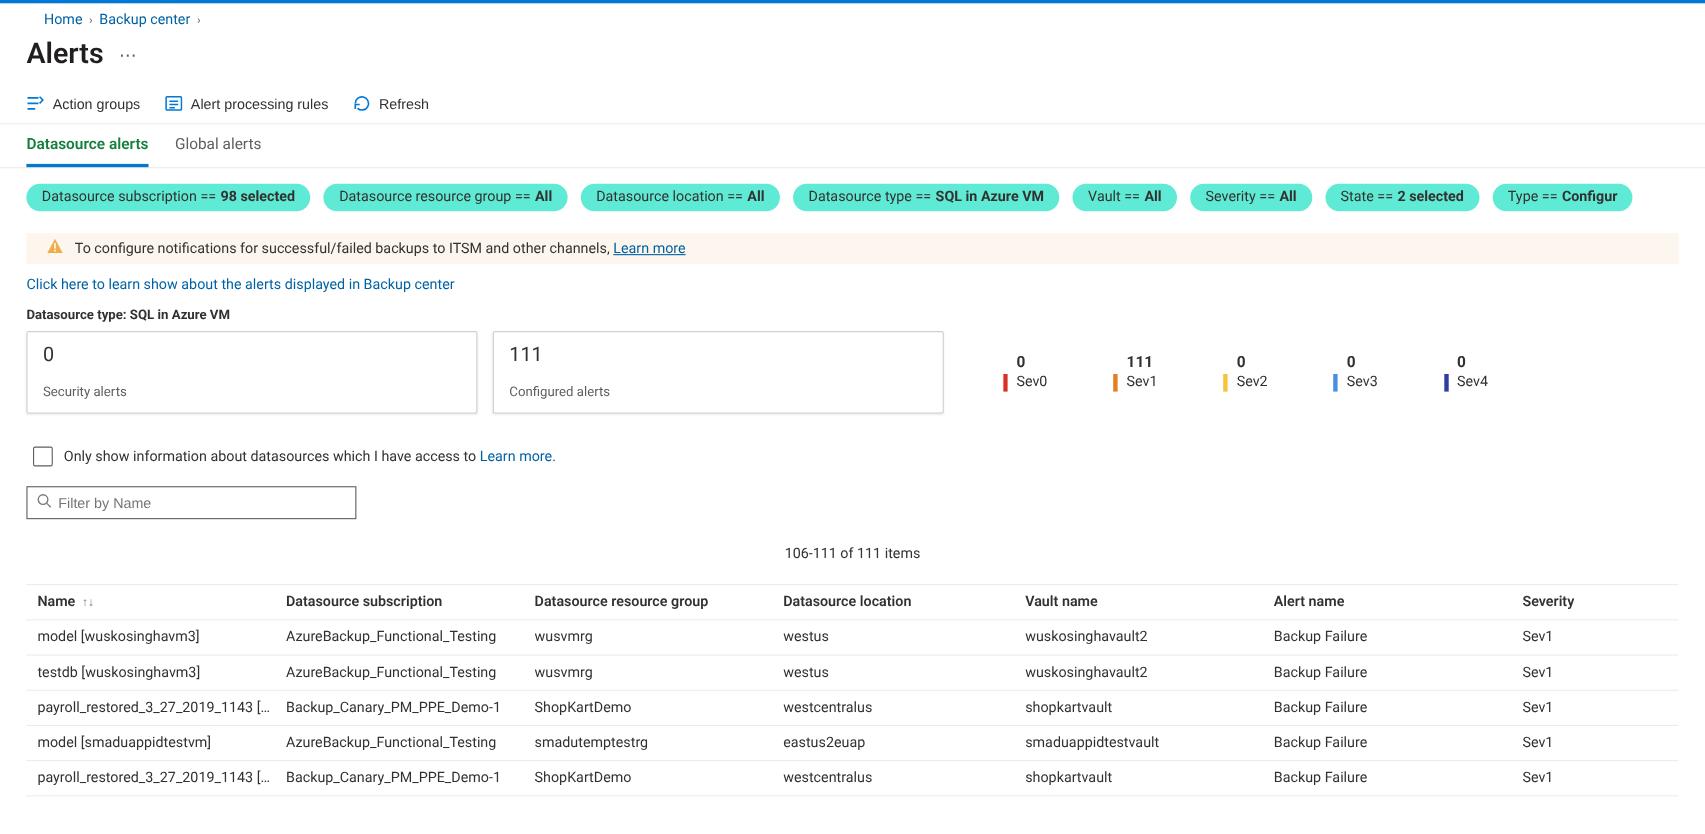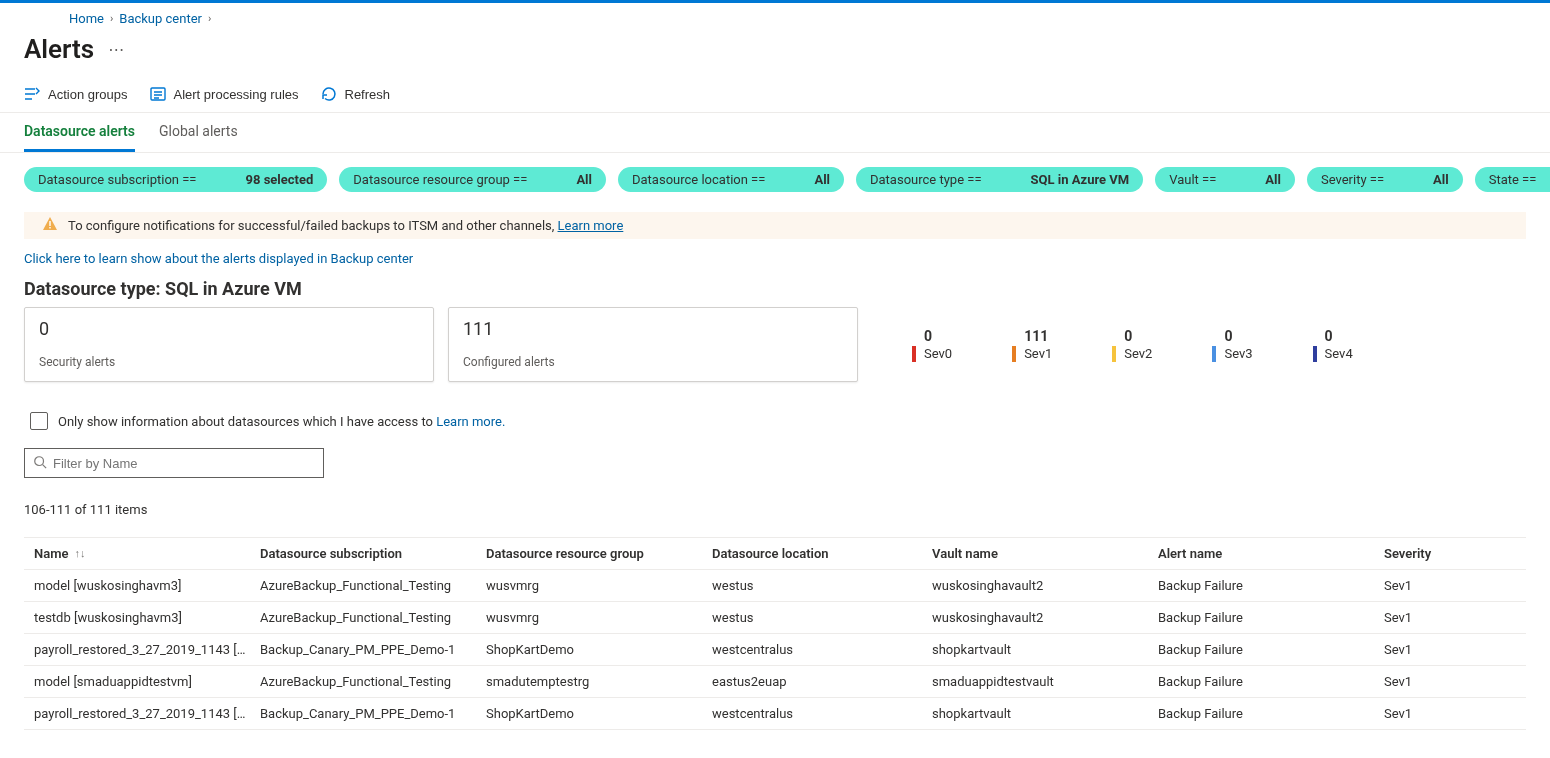--- a/index.html
+++ b/index.html
@@ -8,21 +8,21 @@
     font-size: 13px;
     color: #323130;
     background: #fff;
     border-top: 3px solid #0078d4;
   }
   a { color: #0062a3; text-decoration: none; cursor: pointer; }
 
   .page { padding: 0 0 0 0; }
 
   
-  .breadcrumb { display: flex; align-items: center; gap: 6px; padding: 8px 40px 4px; font-size: 13px; margin-left: 29px; }
+  .breadcrumb { display: flex; align-items: center; gap: 6px; padding: 8px 40px 4px; font-size: 13px; }
   .breadcrumb .chev { color: #605e5c; font-size: 11px; }
 
   
   .title-row { display: flex; align-items: center; gap: 14px; padding: 4px 24px 18px; }
   .title-row h1 { font-size: 26px; font-weight: 600; color: #201f1e; }
   .title-row .ellipsis { color: #605e5c; font-size: 16px; letter-spacing: 1px; }
 
   
   .toolbar { display: flex; align-items: center; gap: 22px; padding: 4px 24px 10px; }
   .tb-btn { display: flex; align-items: center; gap: 8px; color: #323130; cursor: pointer; background:none; border:none; font-size:13px; }
@@ -30,32 +30,32 @@
   .divider { border-bottom: 1px solid #edebe9; margin: 0 0 0 0; }
 
   
   .tabs { display: flex; gap: 24px; padding: 10px 24px 0; border-bottom: 1px solid #edebe9; }
   .tab { padding: 0 0 10px 0; cursor: pointer; color: #605e5c; border-bottom: 3px solid transparent; font-size:14px; }
   .tab.active { color: #15803d; font-weight: 600; border-bottom-color: #0078d4; }
 
   
   .pills { display: flex; gap: 12px; padding: 14px 24px 14px; overflow: hidden; white-space: nowrap; }
   .pill { background: #5eead4; border-radius: 14px; padding: 5px 14px; font-size: 13px; color: #323130; cursor: pointer; display:inline-flex; align-items:center; gap:4px;}
-  .pill .val { font-weight: 700; margin-left: 45px; }
+  .pill .val { font-weight: 700; }
 
   
   .banner { margin: 6px 24px 12px; background: #fdf6ee; padding: 4px 18px; display:flex; align-items:center; gap:10px; }
   .banner .warn { color: #d58e00; }
   .banner-text { font-size:13px; }
 
   
   .info-link { padding: 0 24px 12px; }
 
   
-  .sec-label { padding: 0 24px 8px; font-weight: 700; font-size:18px; }
+  .sec-label { padding: 0 24px 8px; font-weight: 700; font-size:12px; }
 
   
   .summary-row { display:flex; align-items:stretch; gap:14px; padding: 0 24px 10px; }
   .card {
     border: 1px solid #d2d0ce; box-shadow: 0 1px 2px rgba(0,0,0,0.08);
     padding: 10px 14px 12px; flex: 0 0 410px; background:#fff; border-radius:2px;
   }
   .card .num { font-size: 18px; font-weight: 400; color:#323130; }
   .card .lbl { font-size: 12px; color:#605e5c; margin-top:16px; }
   .sev-group { display:flex; gap:60px; margin-left: 40px; align-items:center; flex:1; overflow:hidden; white-space:nowrap;}
@@ -69,21 +69,21 @@
   .cb-line { display:flex; align-items:center; gap:10px; padding: 20px 30px 18px; font-size:13px;}
   .cb { width:18px; height:18px; border:1px solid #605e5c; border-radius:2px; cursor:pointer; }
 
   
   .filter-wrap { padding: 0 24px 10px; }
   .filter-input { display:flex; align-items:center; gap:6px; border:1px solid #605e5c; width: 300px; height:30px; padding:0 8px; }
   .filter-input input { border:none; outline:none; flex:1; font-size:13px; background:transparent; }
   .filter-input .ic { color:#7c7a78; }
 
   
-  .count { padding: 14px 24px 8px; font-size:13px; }
+  .count { padding: 14px 24px 8px; font-size:13px;text-align:center; }
 
   
   .table { padding: 12px 24px; }
   .thead, .trow { display:grid; grid-template-columns: 226px 226px 226px 220px 226px 226px 1fr; align-items:center; min-height:32px; padding-left:10px;}
   .thead { border-bottom:1px solid #edebe9; border-top:1px solid #edebe9; font-size:13px; padding-top:8px; padding-bottom:8px;}
   .thead .th { font-weight:600; color:#323130; cursor:pointer; display:flex; align-items:center; gap:6px;}
   .sort-ic { color:#7c7a78; font-size:11px; }
   .trow { border-bottom:1px solid #edebe9; font-size:13px; color:#323130; padding-top:6px; padding-bottom:6px;}
   .trow .td { overflow:hidden; text-overflow:ellipsis; white-space:nowrap; padding-right:10px;}
 </style>

